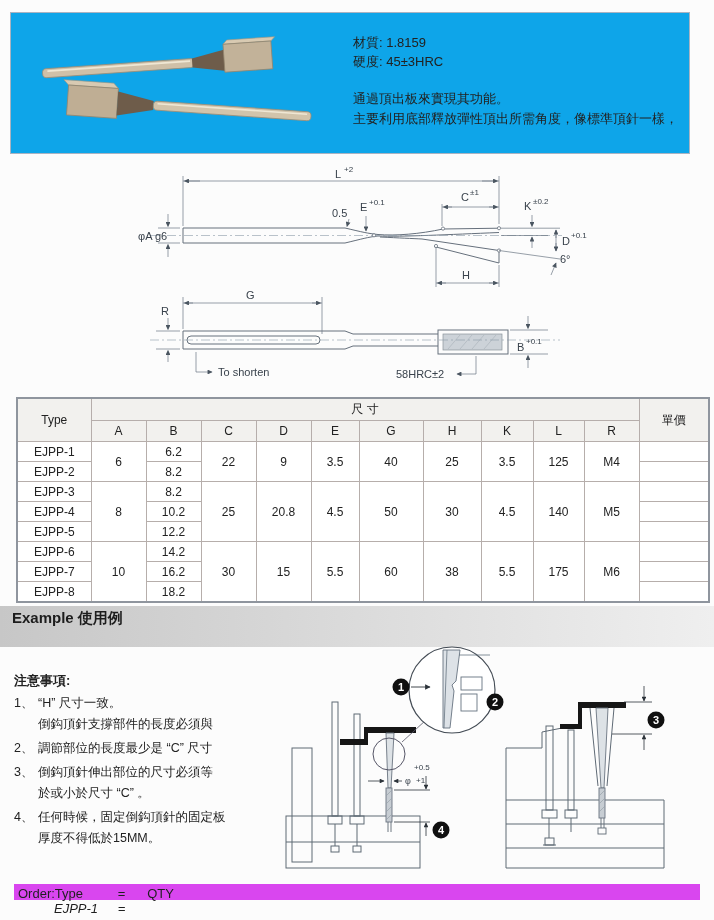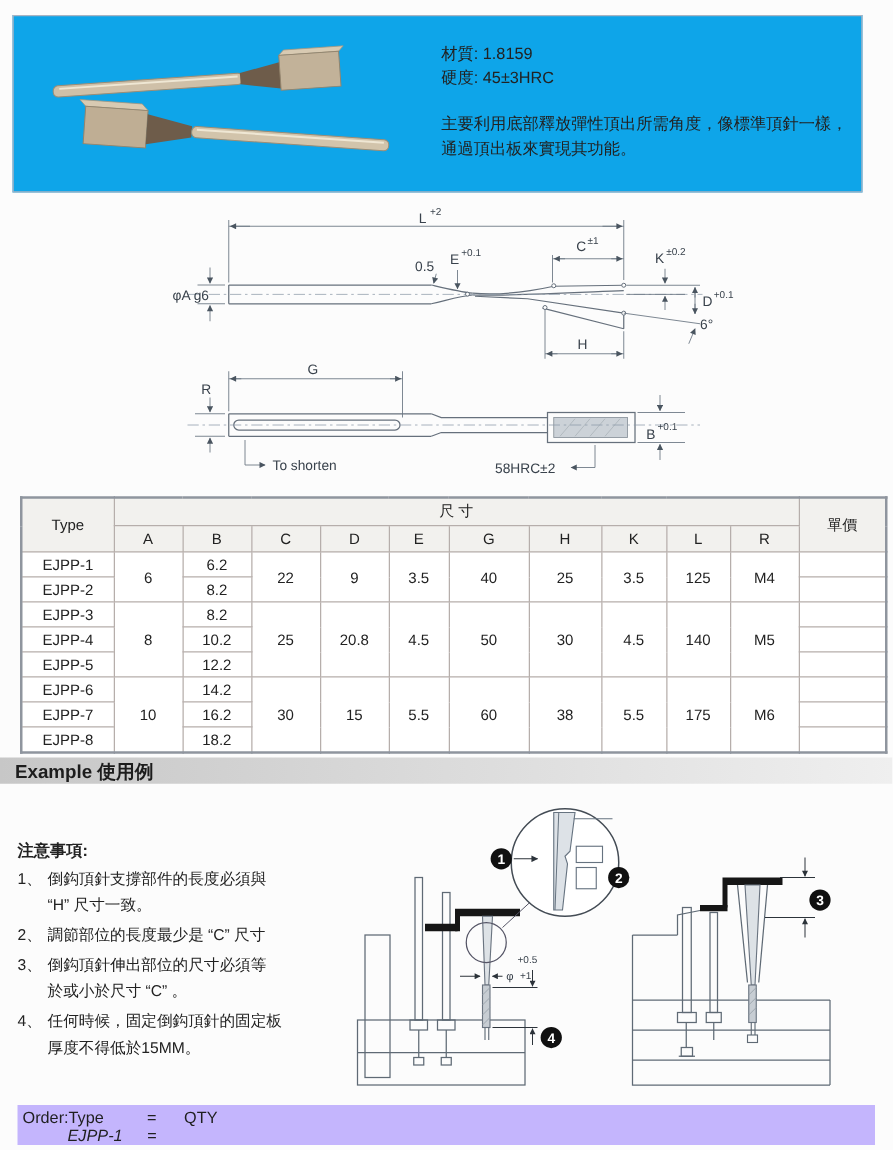--- a/index.html
+++ b/index.html
@@ -22,33 +22,33 @@
   .sup{font-size:8px;}
   .small-dim{font-size:9px;}
   
   .dim-table{position:absolute;left:16px;top:397px;border-collapse:collapse;table-layout:fixed;
     width:692px;font-size:12px;color:#222;border:2px solid #8f959e;padding-left:32px;}
   .dim-table th,.dim-table td{border:1px solid #b6aeab;text-align:center;padding:0;font-weight:normal;}
   .dim-table thead th{background:#f2f1ee;height:20px;}
   .dim-table thead tr:first-child th{height:21px;}
   .dim-table tbody td{height:19px;background:#fff;}
   
-  .example-bar{position:absolute;left:0;top:606px;width:714px;height:21px;
+  .example-bar{position:absolute;left:0;top:606px;width:714px;height:41px;
     background:linear-gradient(to right,#c7c7c7,#efefef);
     font-size:15px;font-weight:bold;color:#1d1d1d;line-height:23px;padding-left:12px;box-sizing:border-box;}
   
   .notes{position:absolute;left:14px;top:672px;width:272px;}
   .notes-title{font-size:13px;font-weight:bold;margin-bottom:3px;}
   .note-item{display:flex;font-size:12.5px;line-height:21px;margin-bottom:3px;}
   .note-num{width:24px;flex:none;}
   
   .usage{position:absolute;left:280px;top:640px;}
   .callout{font-size:11px;font-weight:bold;fill:#fff;}
   
-  .order-band{position:absolute;left:14px;top:884px;width:686px;height:32px;background:#c4b5fd;
+  .order-band{position:absolute;left:14px;top:884px;width:686px;height:16px;background:#d946ef;
     font-size:13px;color:#1f1f1f;}
   .order-row1{position:absolute;top:2px;left:4px;}
   .order-row2{position:absolute;top:17px;left:40px;font-style:italic;}
   .order-label{display:inline-block;width:96px;}
   .order-eq{display:inline-block;width:26px;}
   .order-type{display:inline-block;width:60px;}
 </style>
 </head>
 <body>
 
@@ -75,22 +75,22 @@
     <div class="row">
       <span>材質:</span>
       <span>1.8159</span>
     </div>
     <div class="row">
       <span>硬度:</span>
       <span>45±3HRC</span>
     </div>
   </div>
   <div class="desc">
+    <div>通過頂出板來實現其功能。</div>
     <div>主要利用底部釋放彈性頂出所需角度，像標準頂針一樣，</div>
-    <div>通過頂出板來實現其功能。</div>
   </div>
 </div>
 
 <svg class="drawings" width="714" height="238" viewBox="0 156 714 238">
   <defs>
     <marker id="ar" viewBox="0 0 10 10" refX="9" refY="5" markerWidth="9" markerHeight="7" orient="auto-start-reverse">
       <path d="M0,0 L10,5 L0,10 z" fill="#4a5560"></path>
     </marker>
   </defs>
 
@@ -297,22 +297,22 @@
   </tbody>
 </table>
 
 <div class="example-bar">Example 使用例</div>
 
 <div class="notes">
   <div class="notes-title">注意事項:</div>
   <div class="note-item">
     <div class="note-num">1、</div>
     <div class="note-body">
+      <div>“H” 尺寸一致。</div>
       <div>倒鈎頂針支撐部件的長度必須與</div>
-      <div>“H” 尺寸一致。</div>
     </div>
   </div>
   <div class="note-item">
     <div class="note-num">2、</div>
     <div class="note-body">
       <div>調節部位的長度最少是 “C” 尺寸</div>
     </div>
   </div>
   <div class="note-item">
     <div class="note-num">3、</div>

